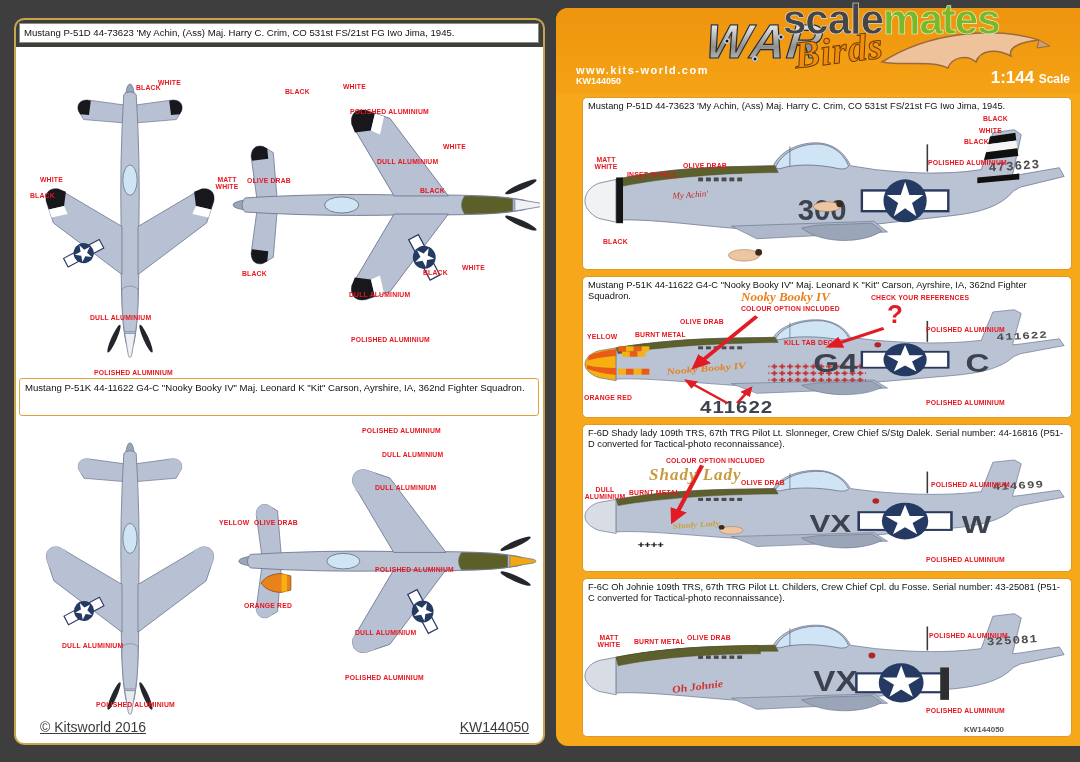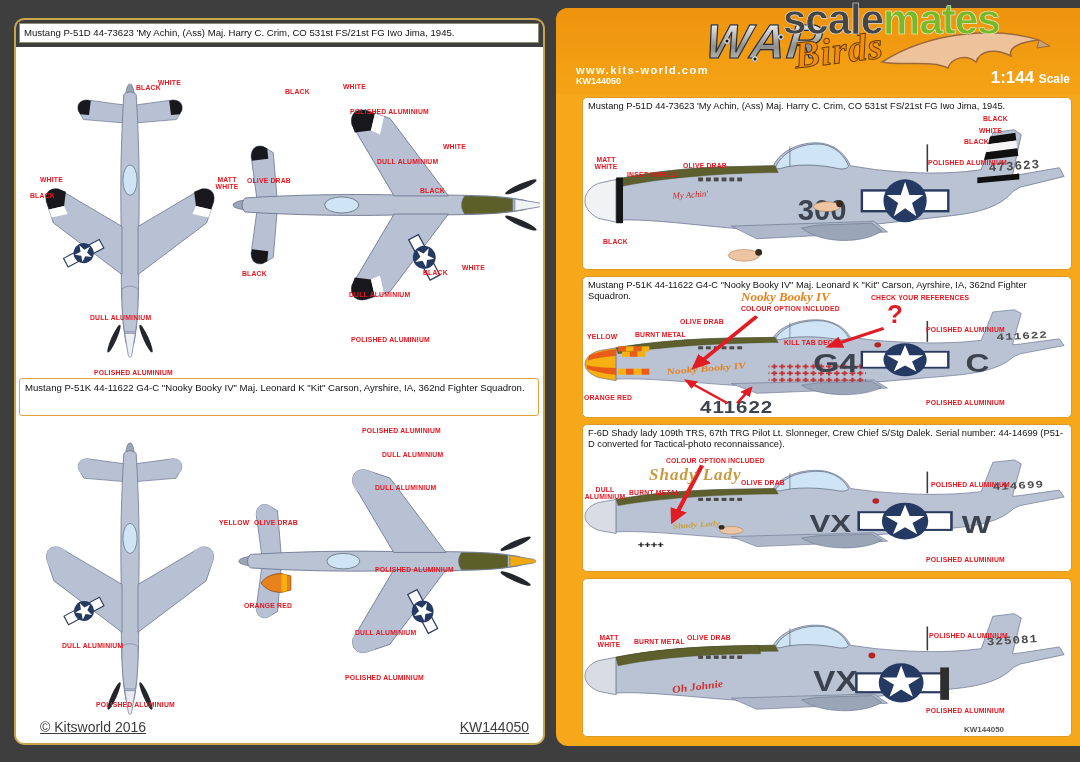--- a/index.html
+++ b/index.html
@@ -273,21 +273,21 @@
     <span class="co" style="left:158px;top:28px">COLOUR OPTION INCLUDED</span>
     <span class="co" style="left:288px;top:17px">CHECK YOUR REFERENCES</span>
     <span class="qmark" style="left:304px;top:24px">?</span>
     <span class="co" style="left:201px;top:62px">KILL TAB DECAL</span>
     <span class="co" style="left:343px;top:49px">POLISHED ALUMINIUM</span>
     <span class="co" style="left:343px;top:122px">POLISHED ALUMINIUM</span>
     <span class="co" style="left:1px;top:117px">ORANGE RED</span>
   </div>
 
   <div class="pbox" style="top:416px;height:148px;">
-    <div class="phdr">F-6D Shady lady 109th TRS, 67th TRG Pilot Lt. Slonneger, Crew Chief S/Stg Dalek. Serial number: 44-14699 (P51-D converted for Tactical-photo reconnaissance).</div>
+    <div class="phdr">F-6D Shady lady 109th TRS, 67th TRG Pilot Lt. Slonneger, Crew Chief S/Stg Dalek. Serial number: 44-16816 (P51-D converted for Tactical-photo reconnaissance).</div>
     <svg class="psvg" width="488" height="116" viewBox="0 0 500 150" preserveAspectRatio="none" style="--spin:#d7dce5">
       <use href="#p51side"></use>
       <text x="92" y="98" font-size="10" fill="#c9a23f" font-style="italic" font-weight="bold" font-family="Liberation Serif,serif" transform="rotate(-5 92 98)">Shady Lady</text>
       <ellipse cx="152" cy="100" rx="12" ry="5" fill="#edc5a2" stroke="#9c6a3a" stroke-width=".5"></ellipse>
       <circle cx="142" cy="96" r="3" fill="#3a2a1e"></circle>
       <text x="56" y="122" font-size="8" fill="#222">✚✚✚✚</text>
       <text class="codebig" x="232" y="102" font-size="32">VX</text>
       <use href="#star" transform="translate(330,88) scale(0.88)"></use>
       <text class="codebig" x="388" y="104" font-size="32">W</text>
       <text class="tailnum" x="420" y="48" transform="rotate(-4 420 48)">414699</text>
@@ -297,20 +297,21 @@
     <span class="co" style="left:83px;top:32px">COLOUR OPTION INCLUDED</span>
     <span class="script-gold" style="left:66px;top:40px">Shady Lady</span>
     <span class="co wrap2" style="left:1px;top:61px">DULL ALUMINIUM</span>
     <span class="co" style="left:46px;top:64px">BURNT METAL</span>
     <span class="co" style="left:158px;top:54px">OLIVE DRAB</span>
     <span class="co" style="left:348px;top:56px">POLISHED ALUMINIUM</span>
     <span class="co" style="left:343px;top:131px">POLISHED ALUMINIUM</span>
   </div>
 
   <div class="pbox" style="top:570px;height:159px;">
+    <div class="phdr">F-6C Oh Johnie 109th TRS, 67th TRG Pilot Lt. Childers, Crew Chief Cpl. du Fosse. Serial number: 43-25081 (P51-C converted for Tactical-photo reconnaissance).</div>
     <svg class="psvg" width="488" height="128" viewBox="0 0 500 150" preserveAspectRatio="none" style="--spin:#d7dce5">
       <use href="#p51side"></use>
       <path d="M34,60 C70,52 110,48 150,47 L180,46 L182,56 C120,56 70,62 36,70 Z" fill="#5d5f2c" stroke="#4c4e24" stroke-width=".5"></path>
       <text x="92" y="102" font-size="12" fill="#d03030" font-style="italic" font-weight="bold" font-family="Liberation Serif,serif" transform="rotate(-8 92 102)">Oh Johnie</text>
       <text class="codebig" x="236" y="100" font-size="34">VX</text>
       <use href="#star" transform="translate(326,90) scale(0.85)"></use>
       <rect x="366" y="72" width="9" height="38" fill="#2e2e2e"></rect>
       <text class="tailnum" x="414" y="46" transform="rotate(-4 414 46)">325081</text>
       <circle cx="296" cy="58" r="3.5" fill="#b32424"></circle>
     </svg>

